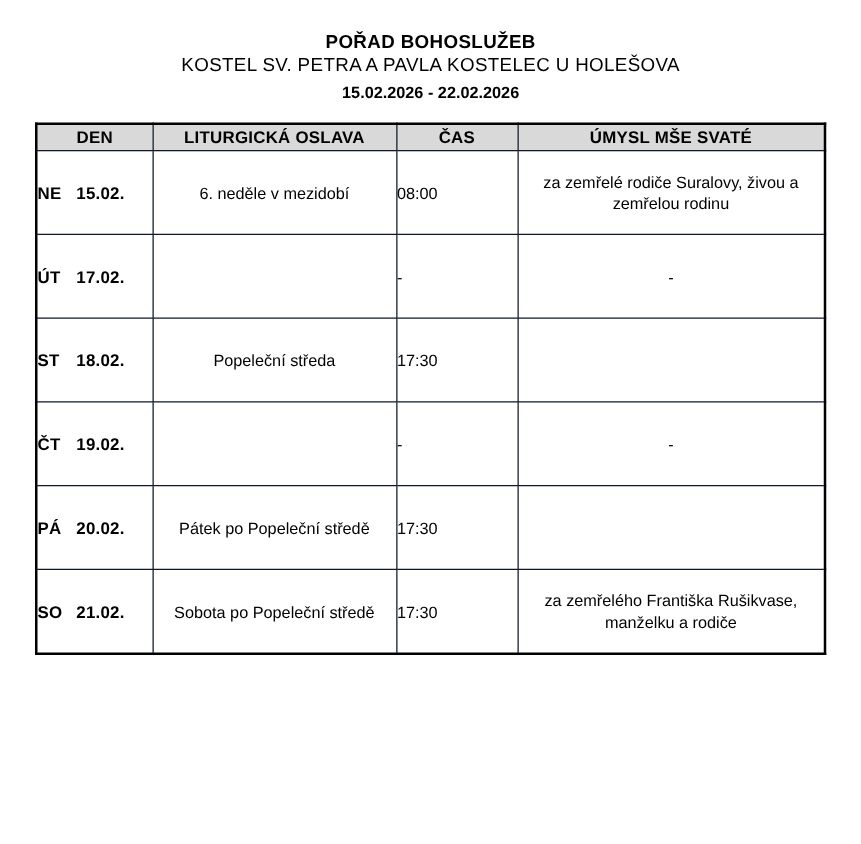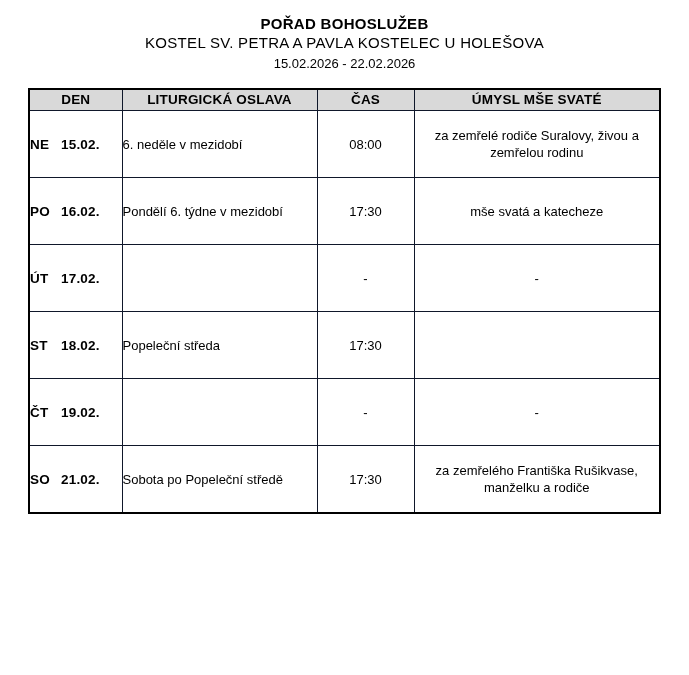--- a/index.html
+++ b/index.html
@@ -15,37 +15,37 @@
     overflow: hidden;
   }
   .page {
     width: 689px;
     height: 675px;
     position: relative;
     box-sizing: border-box;
   }
   .header {
     text-align: center;
-    padding-top: 14px;
+    padding-top: 24px;
   }
   .title-line1 {
     font-size: 15px;
     font-weight: bold;
     letter-spacing: 0.3px;
     line-height: 19px;
   }
   .title-line2 {
     font-size: 15px;
     font-weight: normal;
     letter-spacing: 0.3px;
     line-height: 19px;
   }
   .date-range {
     font-size: 13px;
-    font-weight: normal;
+    font-weight: bold;
     line-height: 20px;
     margin-top: 2px;
   }
   table.schedule {
     border-collapse: collapse;
     margin: 14px auto 0 auto;
     width: 633px;
     table-layout: fixed;
     border: 2px solid #000;
   }
@@ -84,26 +84,25 @@
   }
   td.day .dayname {
     display: inline-block;
     min-width: 24px;
   }
   td.day .daydate {
     display: inline-block;
     margin-left: 7px;
   }
   td.celebration {
-    text-align: left;
+    text-align: center;
     padding: 0 6px;
     line-height: 17px;
   }
   td.time {
-    text-align: center;
   }
   td.intention {
     text-align: center;
     padding: 0 8px;
     line-height: 17px;
   }
 </style>
 </head>
 <body>
 
@@ -131,44 +130,44 @@
       </tr>
     </thead>
     <tbody>
       <tr>
         <td class="day"><span class="dayname">NE</span><span class="daydate">15.02.</span></td>
         <td class="celebration">6. neděle v mezidobí</td>
         <td class="time">08:00</td>
         <td class="intention">za zemřelé rodiče Suralovy, živou a zemřelou rodinu</td>
       </tr>
       <tr>
-        <td class="day"><span class="dayname">PO</span><span class="daydate">16.02.</span></td>
-        <td class="celebration">Pondělí 6. týdne v mezidobí</td>
-        <td class="time">17:30</td>
-        <td class="intention">mše svatá a katecheze</td>
-      </tr>
-      <tr>
         <td class="day"><span class="dayname">ÚT</span><span class="daydate">17.02.</span></td>
         <td class="celebration"></td>
         <td class="time">-</td>
         <td class="intention">-</td>
       </tr>
       <tr>
         <td class="day"><span class="dayname">ST</span><span class="daydate">18.02.</span></td>
         <td class="celebration">Popeleční středa</td>
         <td class="time">17:30</td>
         <td class="intention"></td>
       </tr>
       <tr>
         <td class="day"><span class="dayname">ČT</span><span class="daydate">19.02.</span></td>
         <td class="celebration"></td>
         <td class="time">-</td>
         <td class="intention">-</td>
       </tr>
       <tr>
+        <td class="day"><span class="dayname">PÁ</span><span class="daydate">20.02.</span></td>
+        <td class="celebration">Pátek po Popeleční středě</td>
+        <td class="time">17:30</td>
+        <td class="intention"></td>
+      </tr>
+      <tr>
         <td class="day"><span class="dayname">SO</span><span class="daydate">21.02.</span></td>
         <td class="celebration">Sobota po Popeleční středě</td>
         <td class="time">17:30</td>
         <td class="intention">za zemřelého Františka Rušikvase, manželku a rodiče</td>
       </tr>
     </tbody>
   </table>
 
 </div>
 

